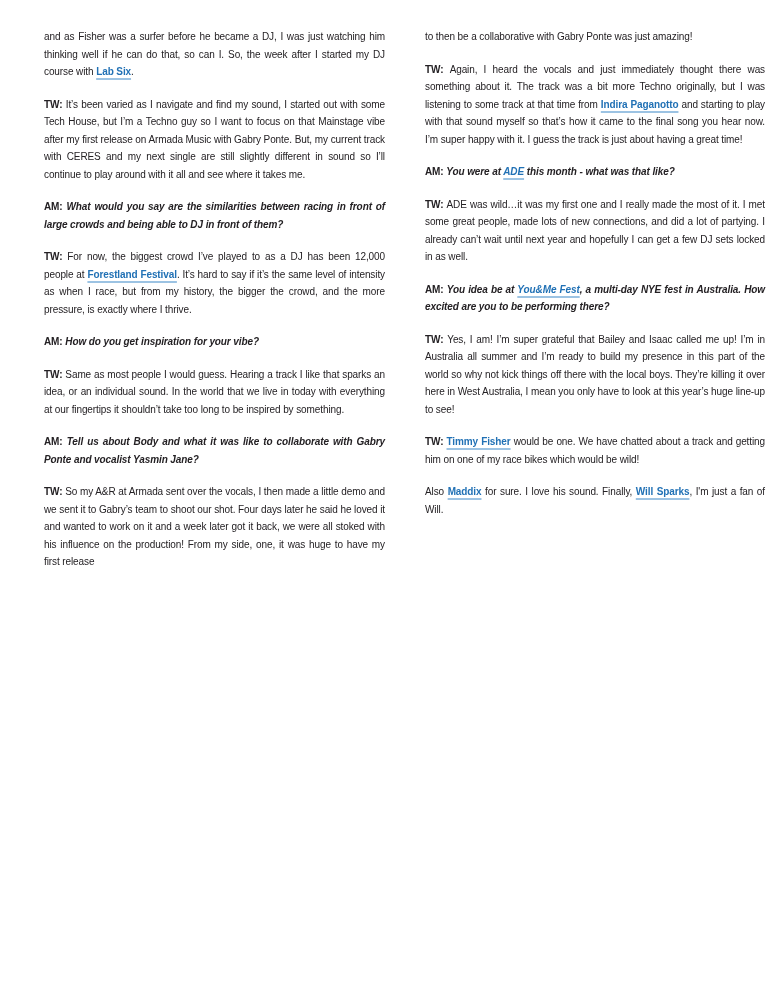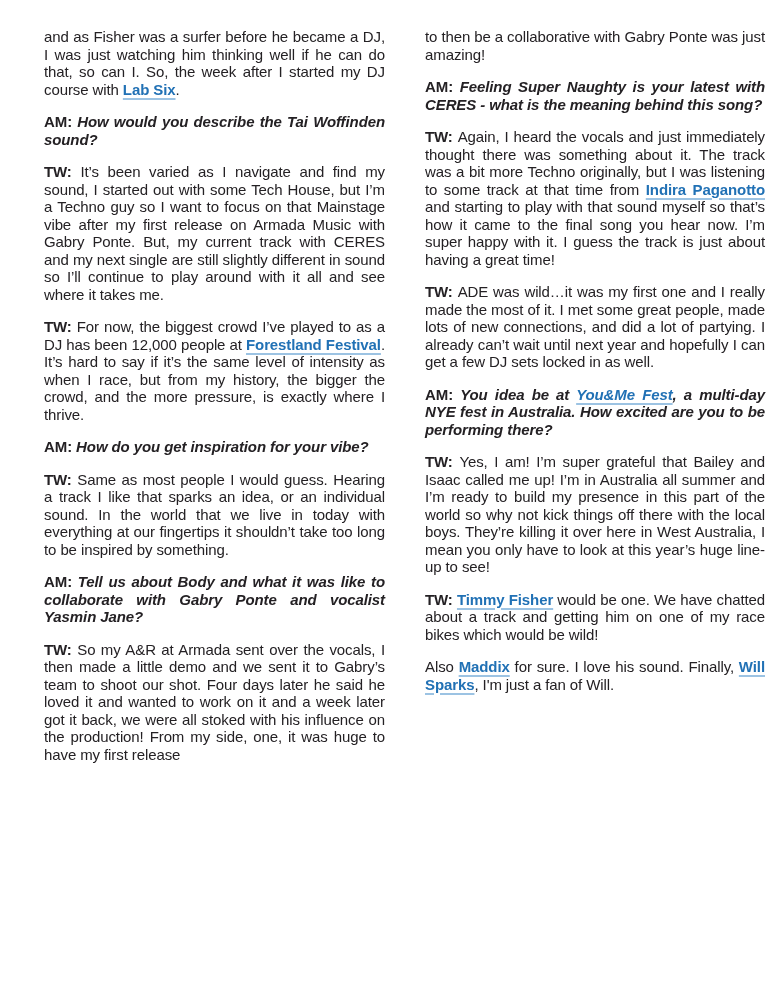--- a/index.html
+++ b/index.html
@@ -15,21 +15,21 @@
     overflow:hidden;
     font-family:"Liberation Sans", sans-serif;
     color:var(--text);
   }
   .col{position:absolute;top:28px;}
   .col-left{left:44px;width:341px;}
   .col-right{left:425px;width:340px;}
   .para{
     margin:0 0 15px 0;
     text-align:justify;
-    font-size:15px;
+    font-size:10px;
     line-height:17.5px;
     letter-spacing:-0.1px;
     color:var(--text);
   }
   .para:last-child{margin-bottom:0;}
   .run-text{font-weight:400;}
   .run-speaker{font-weight:700;}
   .run-qtext{font-weight:700;font-style:italic;}
   .run-link,.run-qlink{
     font-weight:700;
@@ -41,31 +41,31 @@
     cursor:pointer;
   }
   .run-qlink{font-style:italic;}
 </style>
 </head>
 <body>
 
 <div class="page">
   <div class="col col-left">
       <p class="para"><span class="run-text">and as Fisher was a surfer before he became a DJ, I was just watching him thinking well if he can do that, so can I. So, the week after I started my DJ course with </span><span class="run-link">Lab Six</span><span class="run-text">.</span></p>
-      <p class="para"><span class="run-speaker">AM: </span><span class="run-qtext">How would you describe the Tai Woffinden sound?</span></p>
       <p class="para"><span class="run-speaker">TW: </span><span class="run-text">It’s been varied as I navigate and find my sound, I started out with some Tech House, but I’m a Techno guy so I want to focus on that Mainstage vibe after my first release on Armada Music with Gabry Ponte. But, my current track with CERES and my next single are still slightly different in sound so I’ll continue to play around with it all and see where it takes me.</span></p>
+      <p class="para"><span class="run-speaker">AM: </span><span class="run-qtext">What would you say are the similarities between racing in front of large crowds and being able to DJ in front of them?</span></p>
       <p class="para"><span class="run-speaker">TW: </span><span class="run-text">For now, the biggest crowd I’ve played to as a DJ has been 12,000 people at </span><span class="run-link">Forestland Festival</span><span class="run-text">. It’s hard to say if it’s the same level of intensity as when I race, but from my history, the bigger the crowd, and the more pressure, is exactly where I thrive.</span></p>
       <p class="para"><span class="run-speaker">AM: </span><span class="run-qtext">How do you get inspiration for your vibe?</span></p>
       <p class="para"><span class="run-speaker">TW: </span><span class="run-text">Same as most people I would guess. Hearing a track I like that sparks an idea, or an individual sound. In the world that we live in today with everything at our fingertips it shouldn’t take too long to be inspired by something.</span></p>
       <p class="para"><span class="run-speaker">AM: </span><span class="run-qtext">Tell us about Body and what it was like to collaborate with Gabry Ponte and vocalist Yasmin Jane?</span></p>
       <p class="para"><span class="run-speaker">TW: </span><span class="run-text">So my A&amp;R at Armada sent over the vocals, I then made a little demo and we sent it to Gabry’s team to shoot our shot. Four days later he said he loved it and wanted to work on it and a week later got it back, we were all stoked with his influence on the production! From my side, one, it was huge to have my first release</span></p>
     </div>
   <div class="col col-right">
       <p class="para"><span class="run-text">to then be a collaborative with Gabry Ponte was just amazing!</span></p>
-      <p class="para"><span class="run-speaker">AM: </span><span class="run-qtext">Feeling Super Naughty is your latest with CERES - what is the meaning behind this song?</span></p>
       <p class="para"><span class="run-speaker">TW: </span><span class="run-text">Again, I heard the vocals and just immediately thought there was something about it. The track was a bit more Techno originally, but I was listening to some track at that time from </span><span class="run-link">Indira Paganotto</span><span class="run-text"> and starting to play with that sound myself so that’s how it came to the final song you hear now. I’m super happy with it. I guess the track is just about having a great time!</span></p>
+      <p class="para"><span class="run-speaker">AM: </span><span class="run-qtext">You were at </span><span class="run-qlink">ADE</span><span class="run-qtext"> this month - what was that like?</span></p>
       <p class="para"><span class="run-speaker">TW: </span><span class="run-text">ADE was wild…it was my first one and I really made the most of it. I met some great people, made lots of new connections, and did a lot of partying. I already can’t wait until next year and hopefully I can get a few DJ sets locked in as well.</span></p>
       <p class="para"><span class="run-speaker">AM: </span><span class="run-qtext">You idea be at </span><span class="run-qlink">You&amp;Me Fest</span><span class="run-qtext">, a multi-day NYE fest in Australia. How excited are you to be performing there?</span></p>
       <p class="para"><span class="run-speaker">TW: </span><span class="run-text">Yes, I am! I’m super grateful that Bailey and Isaac called me up! I’m in Australia all summer and I’m ready to build my presence in this part of the world so why not kick things off there with the local boys. They’re killing it over here in West Australia, I mean you only have to look at this year’s huge line-up to see!</span></p>
       <p class="para"><span class="run-speaker">TW: </span><span class="run-link">Timmy Fisher</span><span class="run-text"> would be one. We have chatted about a track and getting him on one of my race bikes which would be wild!</span></p>
       <p class="para"><span class="run-text">Also </span><span class="run-link">Maddix</span><span class="run-text"> for sure. I love his sound. Finally, </span><span class="run-link">Will Sparks</span><span class="run-text">, I'm just a fan of Will.</span></p>
     </div>
 </div>
 
 </body></html>

